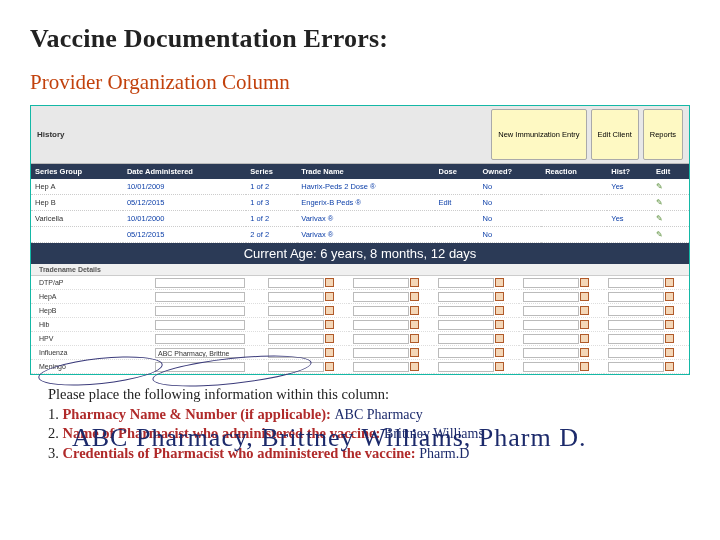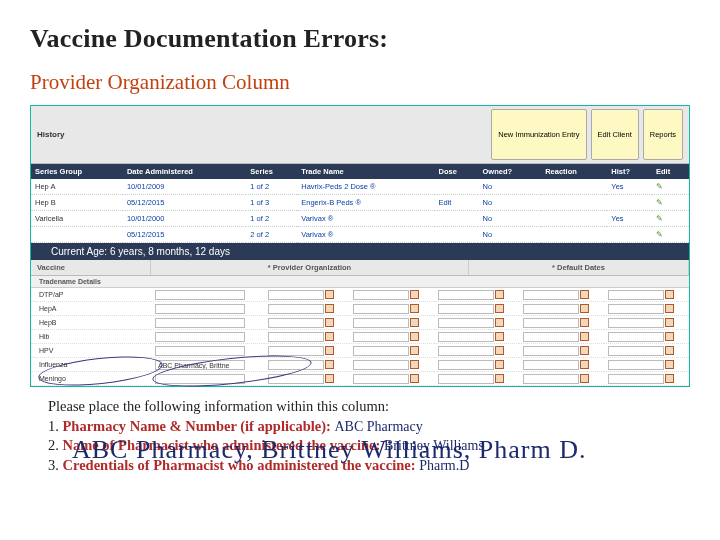--- a/index.html
+++ b/index.html
@@ -67,22 +67,23 @@
     padding: 3px 4px;
     font-size: 7.5px;
     border-bottom: 1px dotted #ccc;
     color: #0b3ea8;
   }
   table.hist td:first-child { color: #333; }
   .pencil { color: #5a8f3a; font-size: 8px; }
   .agebar {
     background: #2b3a56;
     color: #fff;
-    font-size: 10px;
+    font-size: 13px;
     padding: 3px 20px;
+    text-align: center;
   }
   .sub-hdr {
     display: flex;
     border-bottom: 1px solid #bbb;
   }
   .sub-hdr .cell {
     background: #e8e8e8;
     border-right: 1px solid #ccc;
     padding: 3px 6px;
     font-size: 7.5px;
@@ -239,25 +240,20 @@
           <td>No</td>
           <td></td>
           <td></td>
           <td><span class="pencil">✎</span></td>
         </tr>
       </tbody>
   </table>
 
   <div class="agebar">Current Age: 6 years, 8 months, 12 days</div>
 
-  <div class="sub-hdr">
-    <div class="cell v">Vaccine</div>
-    <div class="cell p">* Provider Organization</div>
-    <div class="cell d">* Default Dates</div>
-  </div>
 
   <table class="entry">
     <thead>
         <tr>
       <th class="vac-name">Tradename Details</th>
       <th></th>
           <th></th>
           <th></th>
           <th></th>
           <th></th>

